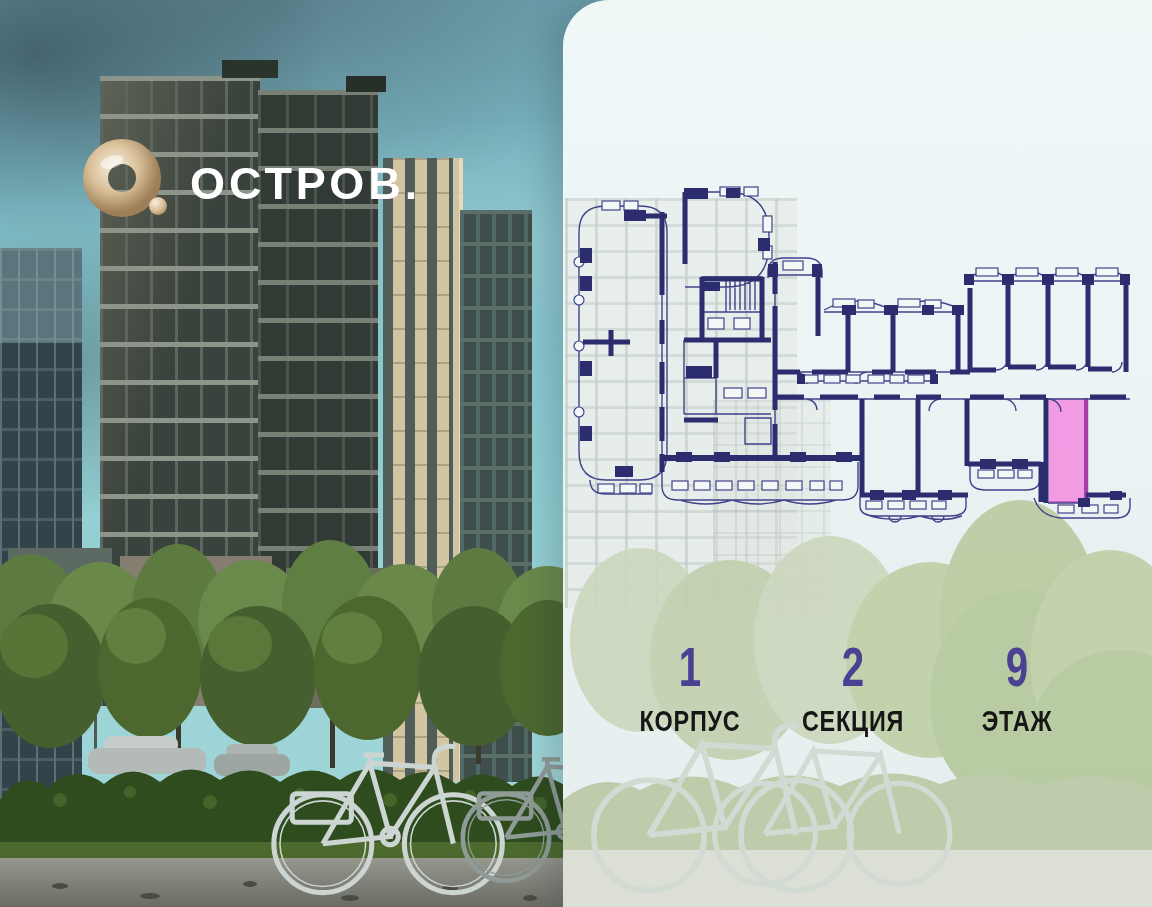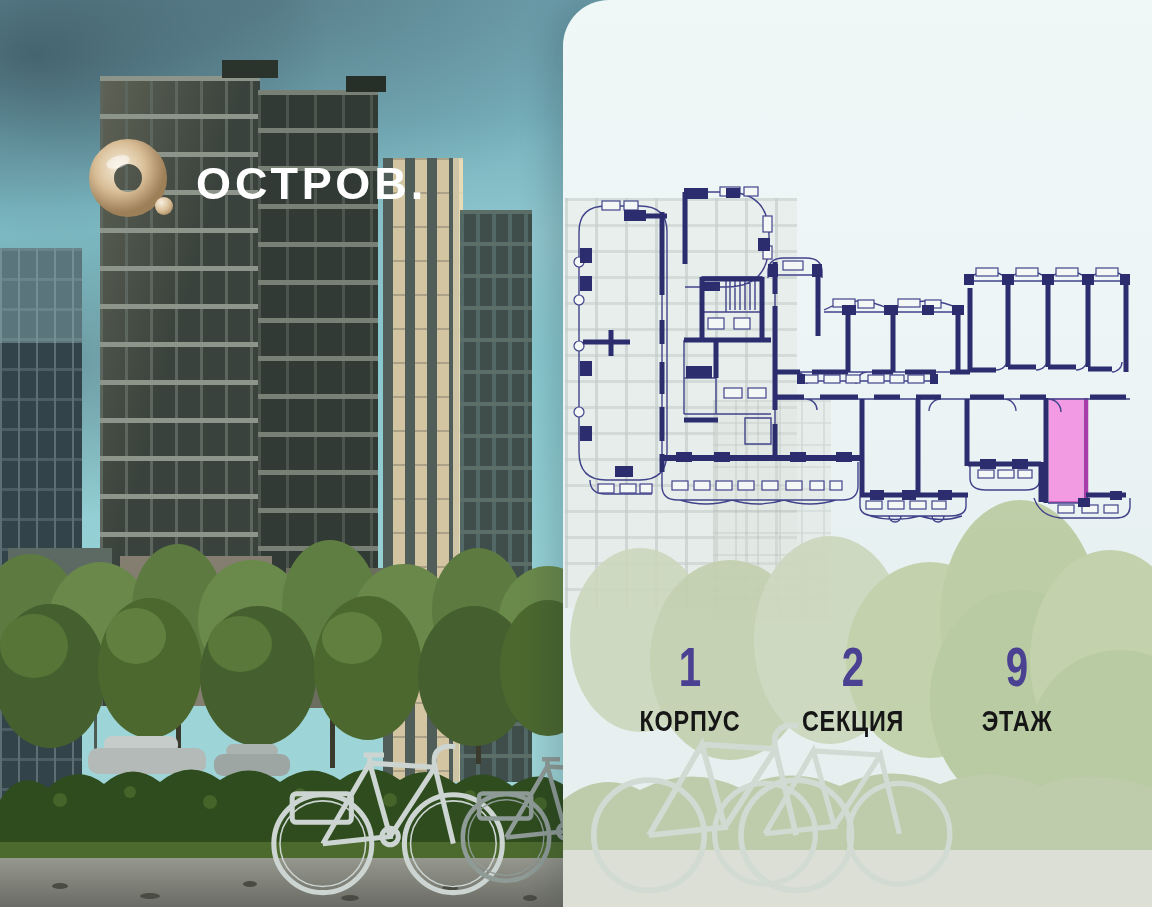--- a/index.html
+++ b/index.html
@@ -32,21 +32,21 @@
   .tbeige{left:383px;top:158px;width:80px;height:624px;background:#d3c5a2;
       background-image:repeating-linear-gradient(90deg,#515d58 0 10px,rgba(0,0,0,0) 10px 22px),
                        repeating-linear-gradient(180deg,rgba(92,92,80,.34) 0 2px,rgba(0,0,0,0) 2px 34px);
       box-shadow:inset -10px 0 0 rgba(238,224,188,.8);}
   .tdarkR{left:460px;top:210px;width:72px;height:572px;background:#3f4e4a;
       background-image:repeating-linear-gradient(180deg,#5c6e68 0 4px,rgba(0,0,0,0) 4px 32px),
                        repeating-linear-gradient(90deg,rgba(125,165,168,.3) 0 4px,rgba(0,0,0,0) 4px 16px);}
   .photo-fg{position:absolute;left:0;top:0;}
 
   
-  .logo{position:absolute;left:88px;top:138px;z-index:9;display:flex;align-items:flex-end;}
+  .logo{position:absolute;left:82px;top:138px;z-index:9;display:flex;align-items:flex-end;}
   .logo-text{position:absolute;left:108px;top:20px;color:#fff;font-size:45px;font-weight:bold;
              letter-spacing:4px;white-space:nowrap;}
 
   
   .panel{position:absolute;left:563px;top:0;width:589px;height:907px;
          border-top-left-radius:46px;overflow:hidden;z-index:4;
          background:linear-gradient(180deg,#eff7f7 0%,#ecf4f5 40%,#e8f1f1 62%,#e6efee 100%);
          box-shadow:-14px 0 30px rgba(20,40,50,.18);}
   .ghostA{position:absolute;left:2px;top:198px;width:232px;height:410px;opacity:.5;
          background:#e4e9e3;

